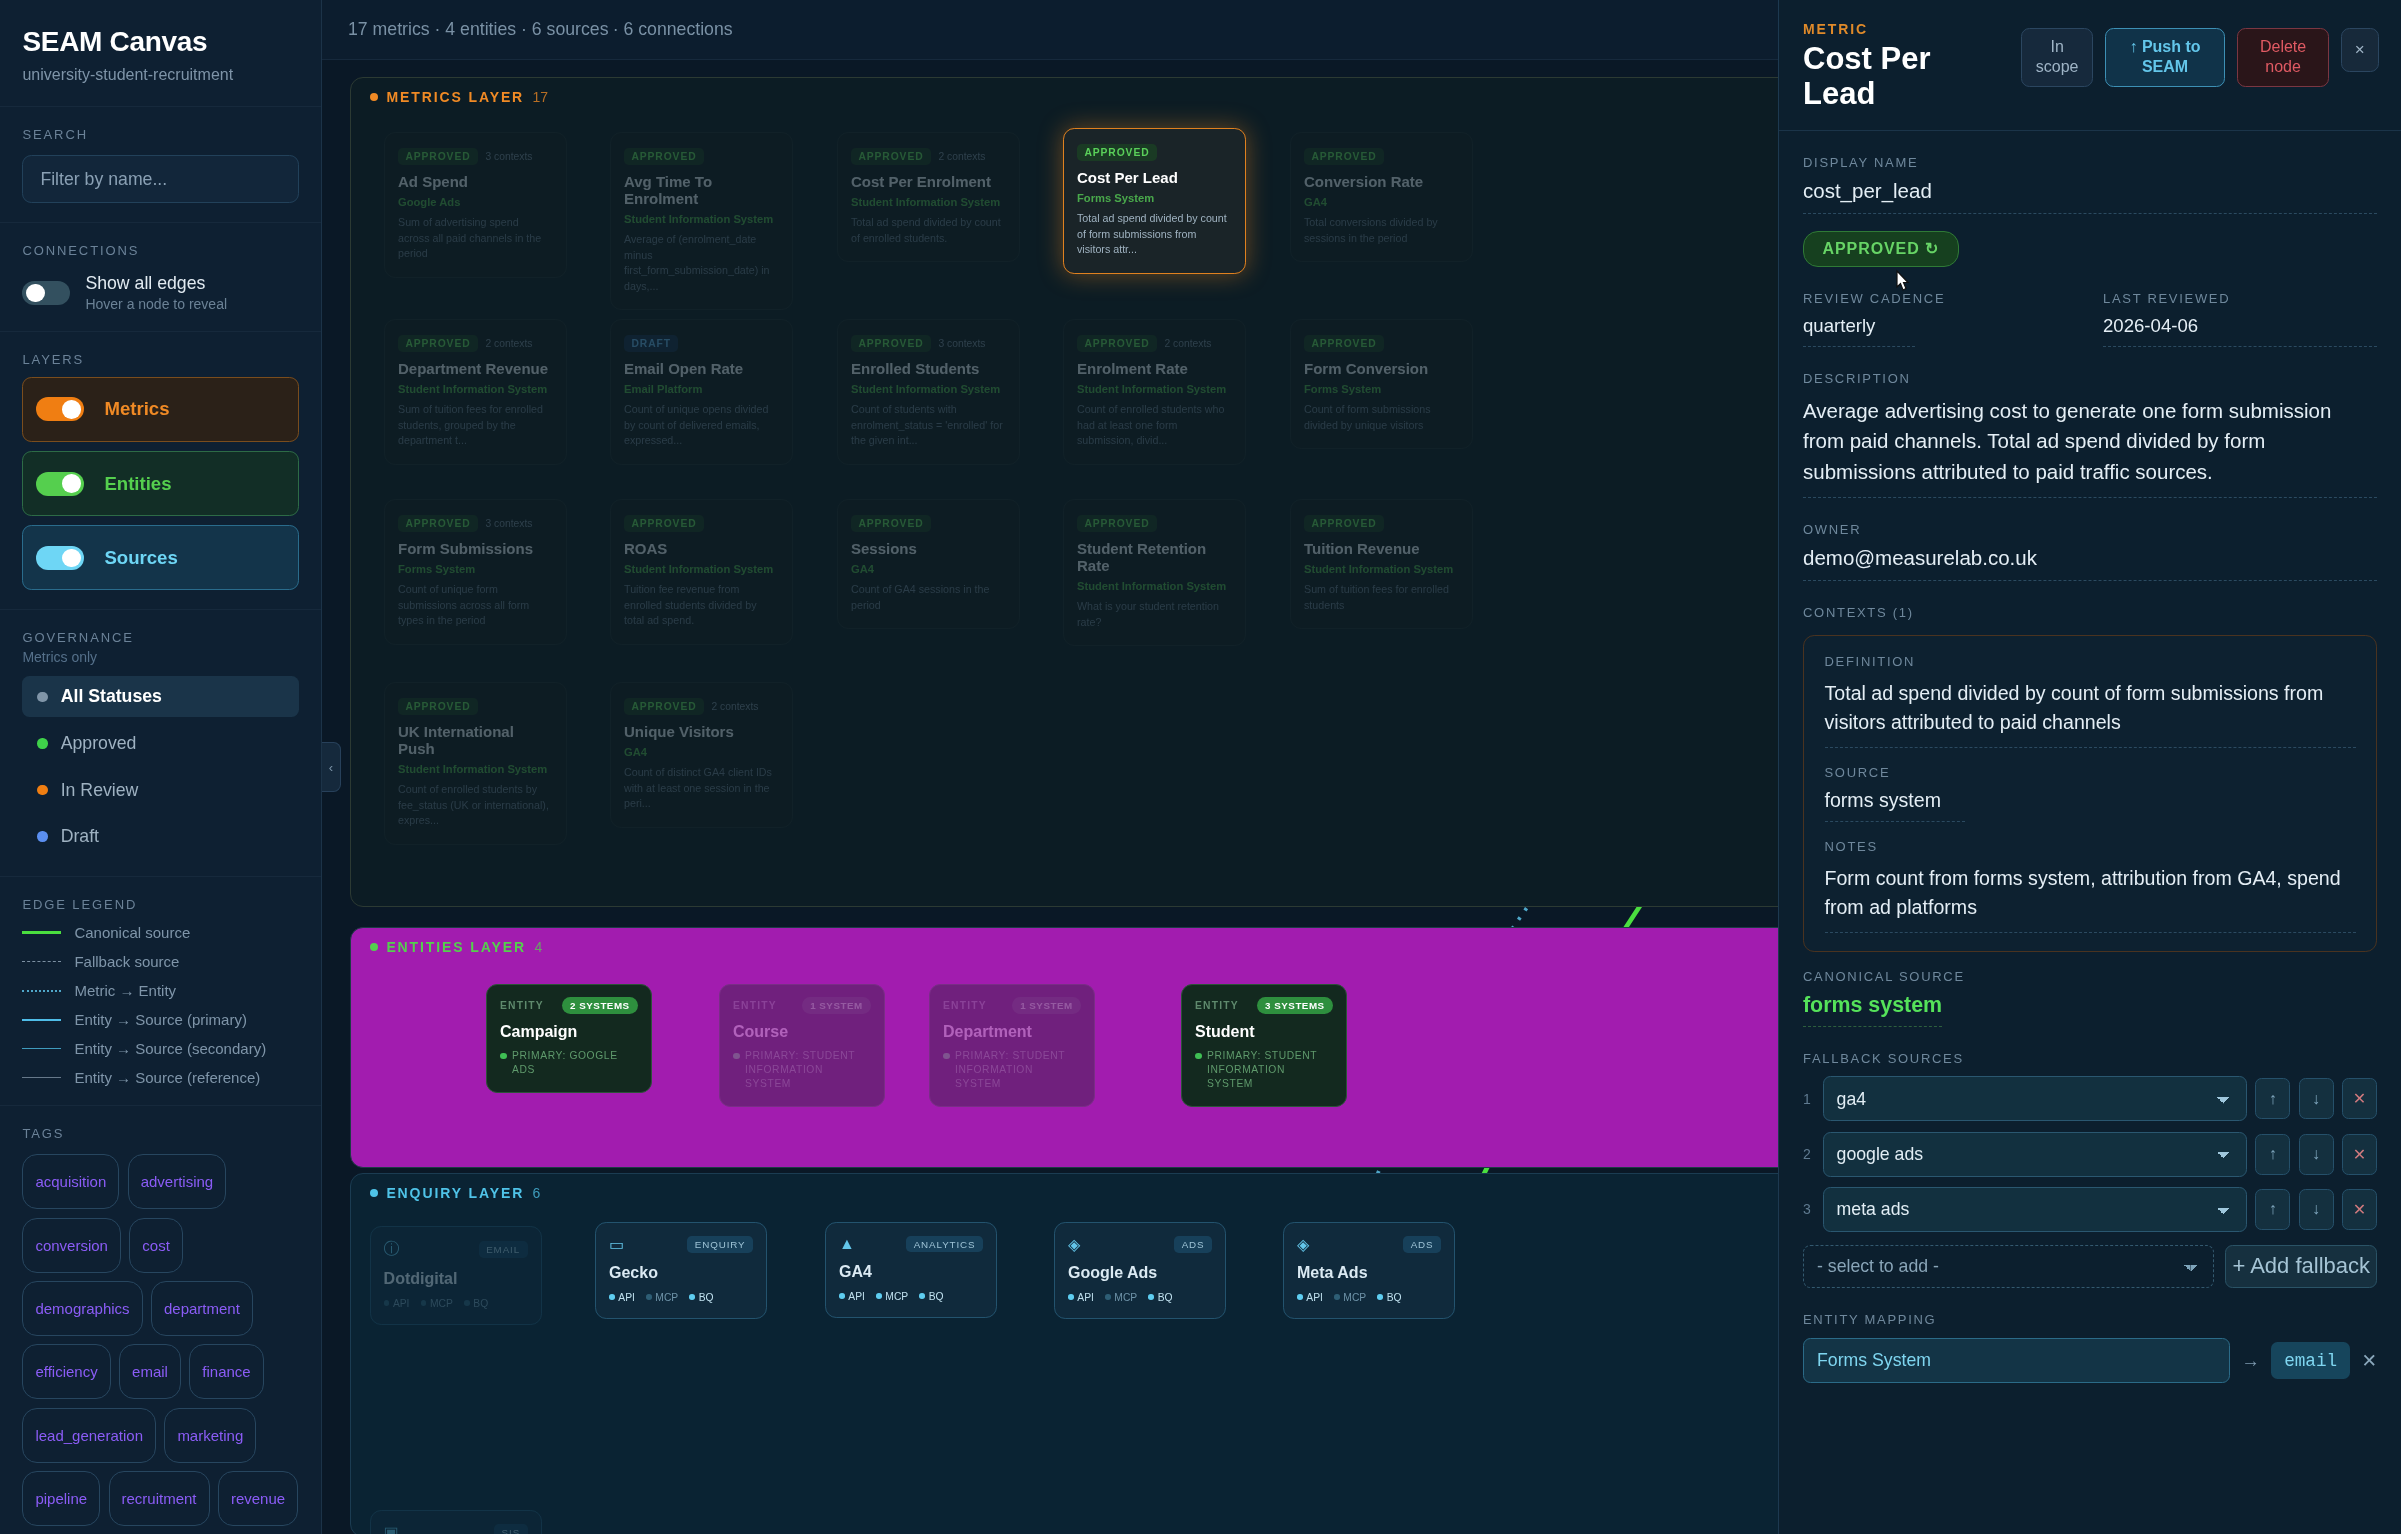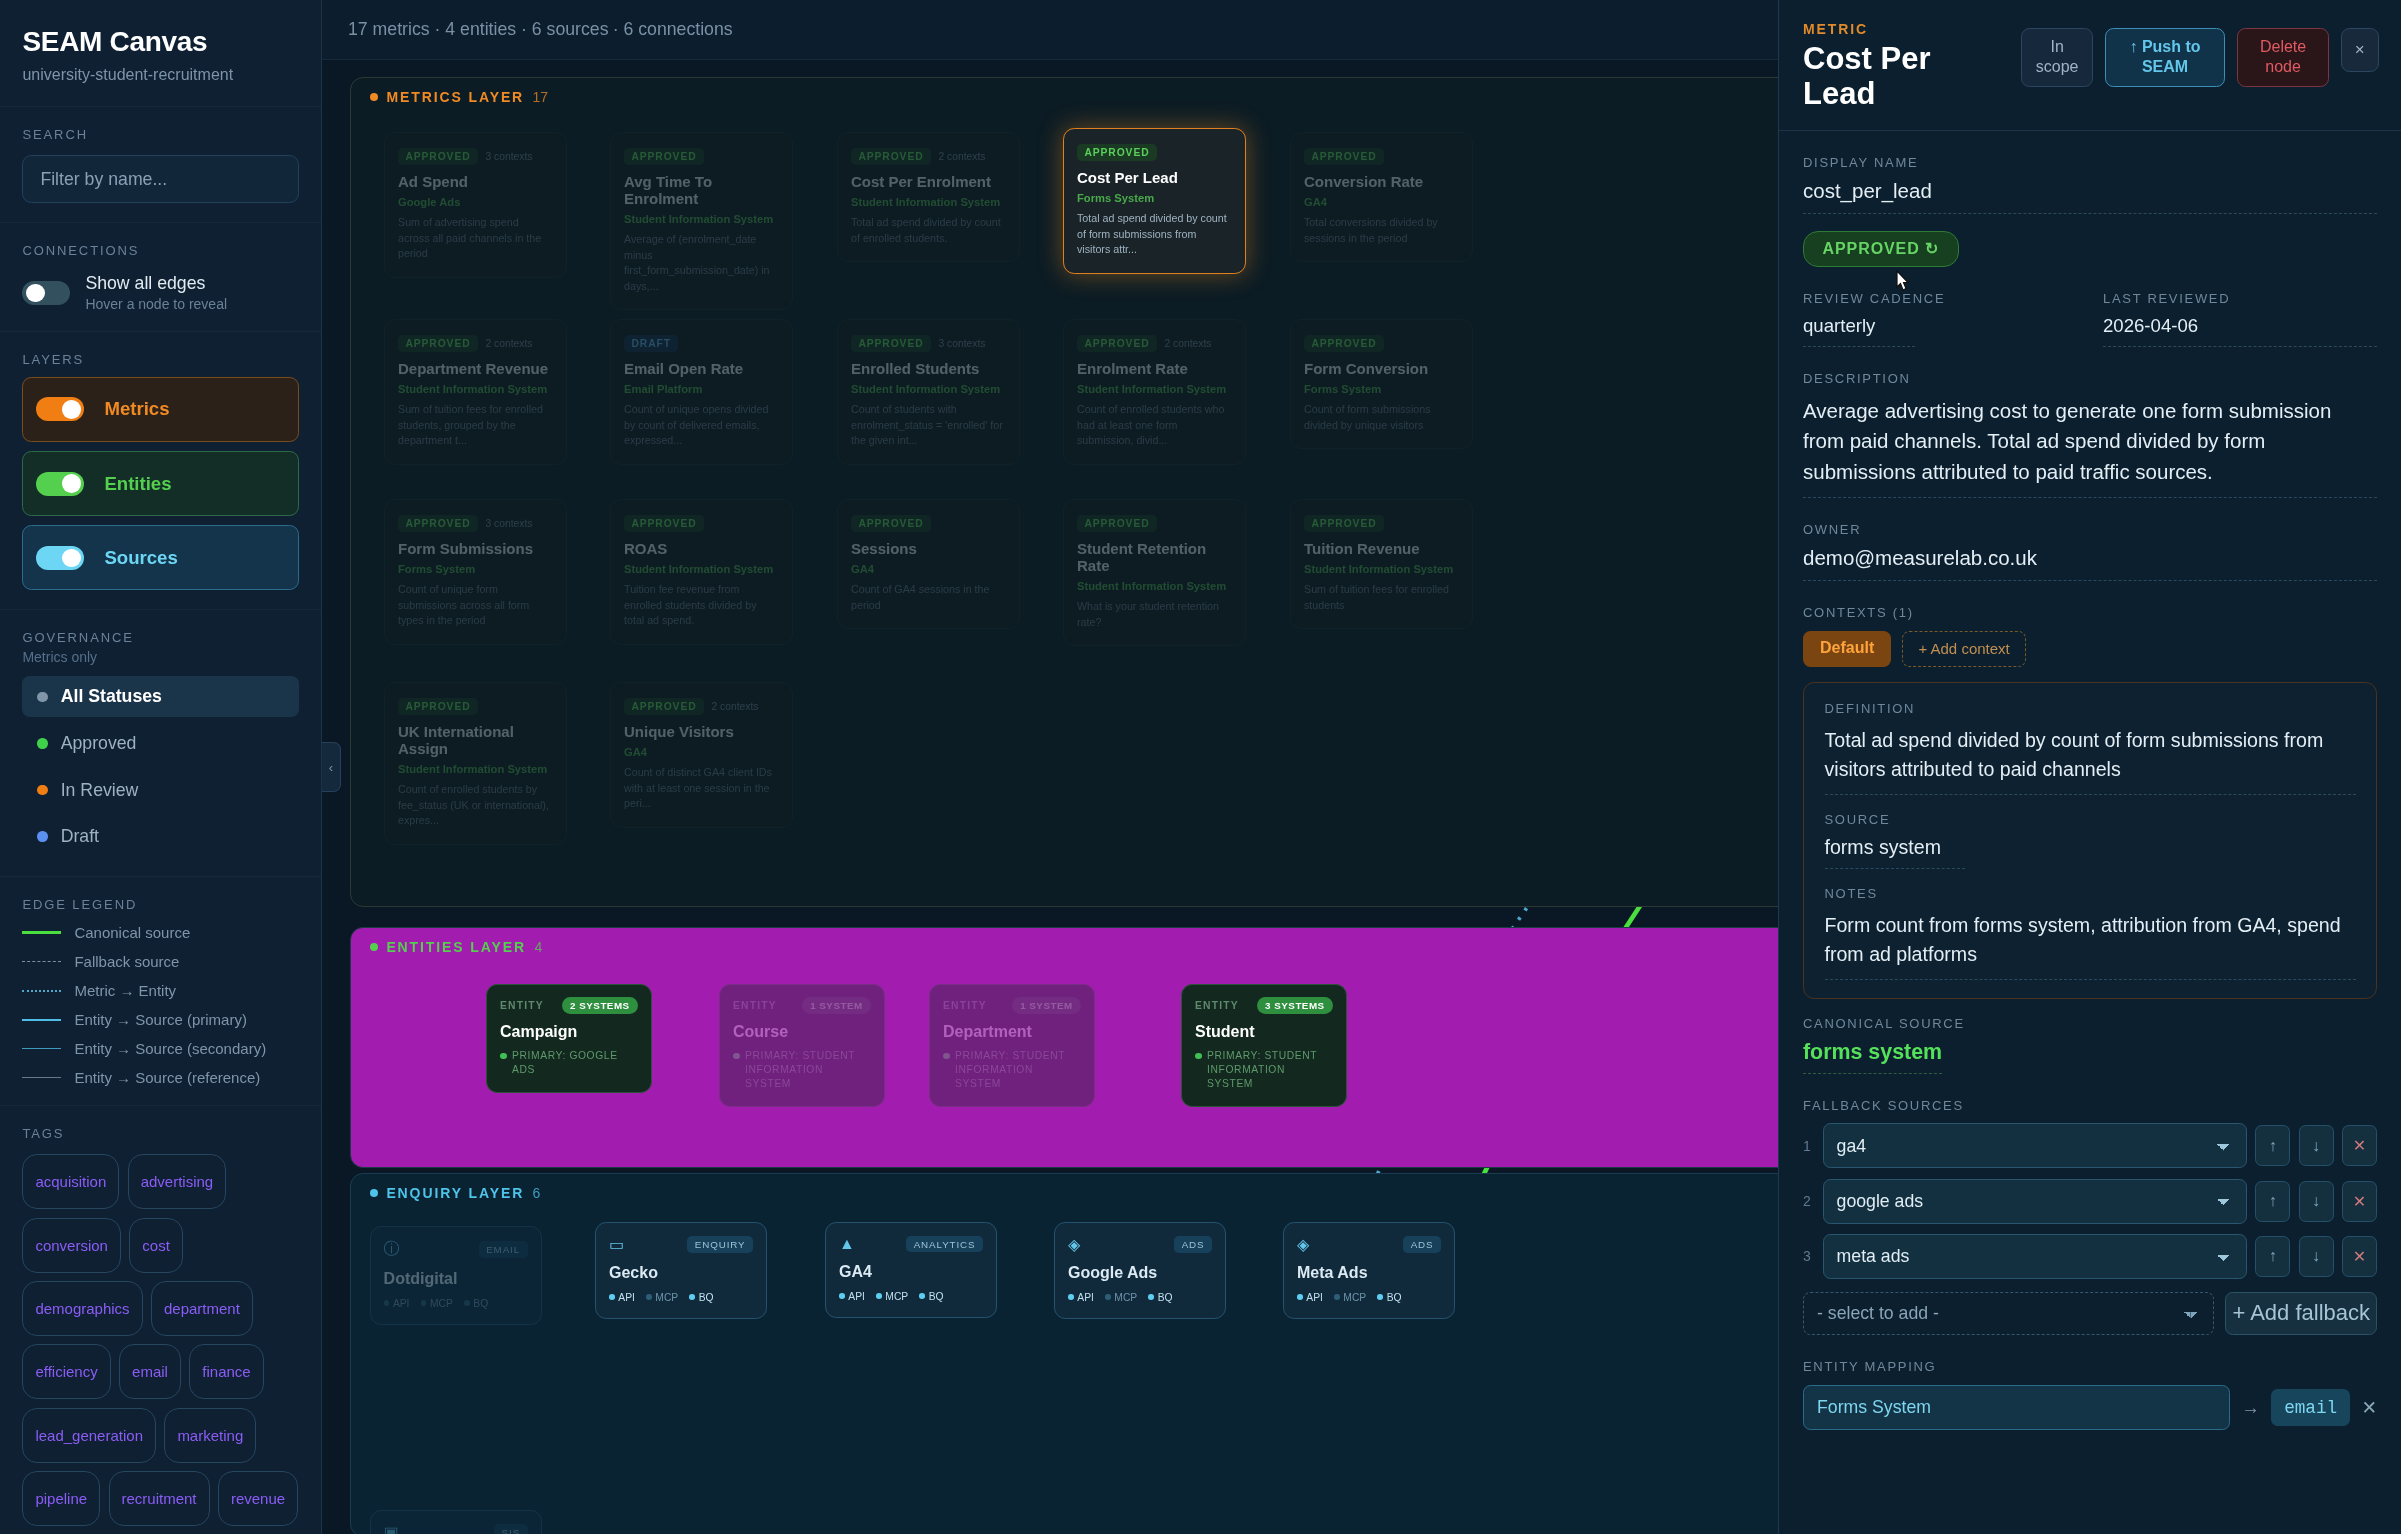--- a/index.html
+++ b/index.html
@@ -514,21 +514,21 @@
         </div>
         <div class="mnode" style="left:939px; top:421px">
           <span class="badge b-approved">APPROVED</span><span class="ctx-cnt"></span>
           <div class="nm">Tuition Revenue</div>
           <div class="src">Student Information System</div>
           <div class="desc">Sum of tuition fees for enrolled students</div>
         </div>
 
         <div class="mnode" style="left:33px; top:604px">
           <span class="badge b-approved">APPROVED</span><span class="ctx-cnt"></span>
-          <div class="nm">UK International Assign</div>
+          <div class="nm">UK International Push</div>
           <div class="src">Student Information System</div>
           <div class="desc">Count of enrolled students by fee_status (UK or international), expres...</div>
         </div>
         <div class="mnode" style="left:259px; top:604px">
           <span class="badge b-approved">APPROVED</span><span class="ctx-cnt">2 contexts</span>
           <div class="nm">Unique Visitors</div>
           <div class="src">GA4</div>
           <div class="desc">Count of distinct GA4 client IDs with at least one session in the peri...</div>
         </div>
       </div>
@@ -765,24 +765,20 @@
         <div class="fld-val" style="line-height:1.5">Average advertising cost to generate one form submission from paid channels. Total ad spend divided by form submissions attributed to paid traffic sources.</div>
       </div>
 
       <div class="mb26">
         <div class="fld-label">OWNER</div>
         <div class="fld-val">demo@measurelab.co.uk</div>
       </div>
 
       <div class="mb18">
         <div class="fld-label">CONTEXTS (1)</div>
-        <div class="ctx-tabs">
-          <span class="ctx-tab">Default</span>
-          <span class="ctx-add">+ Add context</span>
-        </div>
         <div class="ctx-card">
           <div class="fld-label">DEFINITION</div>
           <div class="fld-val" style="line-height:1.5; font-size:19.6px">Total ad spend divided by count of form submissions from visitors attributed to paid channels</div>
           <div class="fld-label" style="margin-top:17px">SOURCE</div>
           <div class="fld-val" style="display:inline-block; min-width:140px; font-size:19.6px">forms system</div>
           <div class="fld-label" style="margin-top:17px">NOTES</div>
           <div class="fld-val" style="line-height:1.5; font-size:19.6px">Form count from forms system, attribution from GA4, spend from ad platforms</div>
         </div>
       </div>
 

